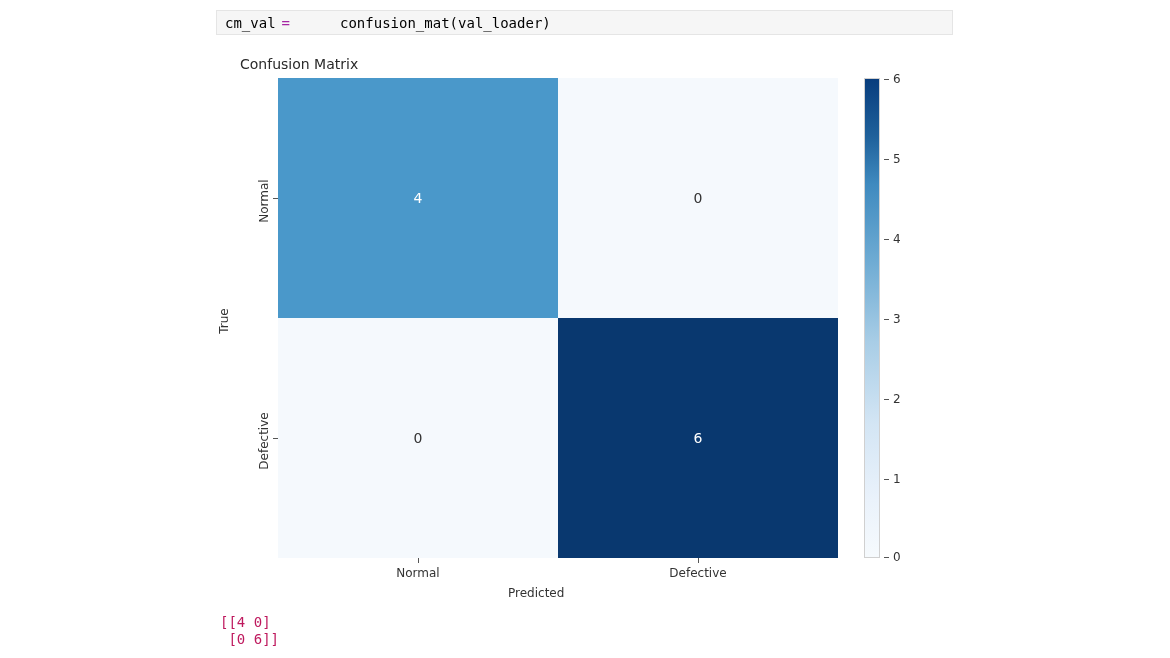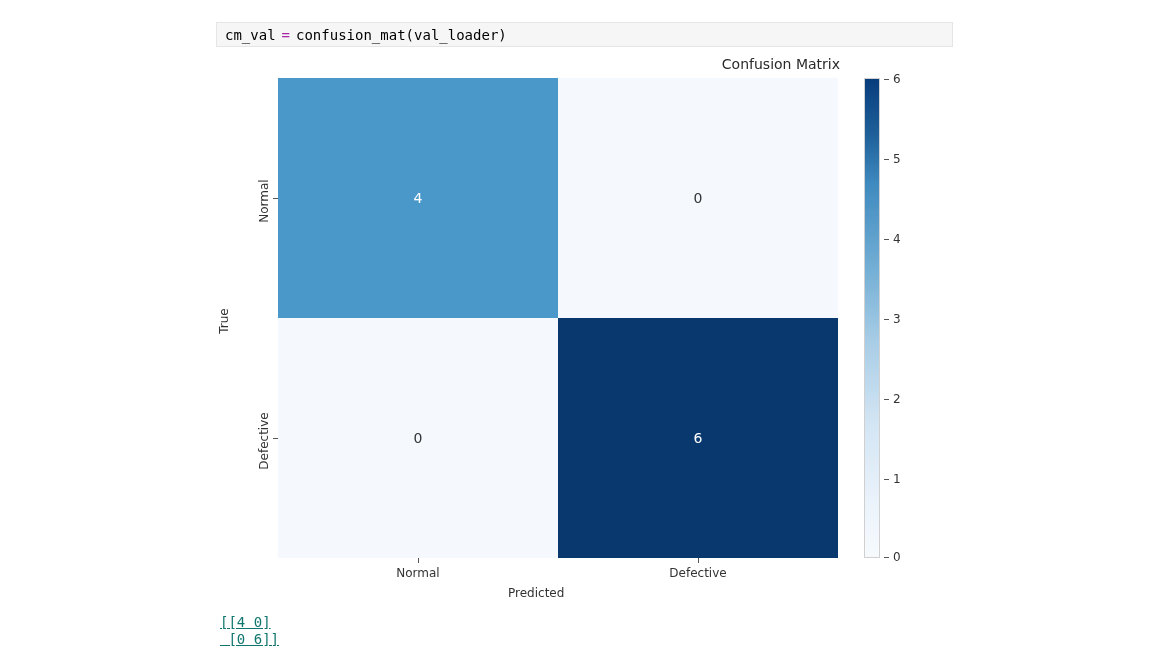--- a/index.html
+++ b/index.html
@@ -14,50 +14,50 @@
   }
   .page {
     position: relative;
     width: 1170px;
     height: 658px;
   }
   
   .code-cell {
     position: absolute;
     left: 216px;
-    top: 22px;
+    top: 10px;
     width: 737px;
     height: 25px;
     background: #f6f6f6;
     border: 1px solid #e5e5e5;
     display: flex;
     align-items: center;
     padding-left: 8px;
     font-family: "DejaVu Sans Mono", Menlo, Consolas, monospace;
     font-size: 14px;
     color: #000;
     box-sizing: border-box;
   }
   .tok-var { color: #000; }
   .tok-op  { color: #a626a4; padding: 0 6px; } 
-  .tok-call{ color: #000; }
+  .tok-call{ color: #000; margin-left: 44px; }
   
   .chart {
     position: absolute;
     left: 240px;
     top: 56px;
     width: 680px;
     height: 545px;
   }
   .chart-title {
     position: absolute;
     left: 0;
     top: 0;
     width: 600px;
-    text-align: right;
+    text-align: left;
     font-size: 14px;
     color: #2a2a2a;
   }
   .heatmap {
     position: absolute;
     left: 38px;
     top: 22px;
     width: 560px;
     height: 480px;
     display: grid;
@@ -165,23 +165,22 @@
     margin-left: -50px;
   }
   
   .print-out {
     position: absolute;
     left: 220px;
     top: 614px;
     font-family: "DejaVu Sans Mono", Menlo, Consolas, monospace;
     font-size: 14px;
     white-space: pre;
-    color: #0f766e;
+    color: #be185d;
     line-height: 17px;
-    text-decoration: underline;
   }
 </style>
 </head>
 <body>
 
 <div class="page">
 
   <div class="code-cell">
     <span class="tok-var">cm_val</span>
     <span class="tok-op">=</span>

